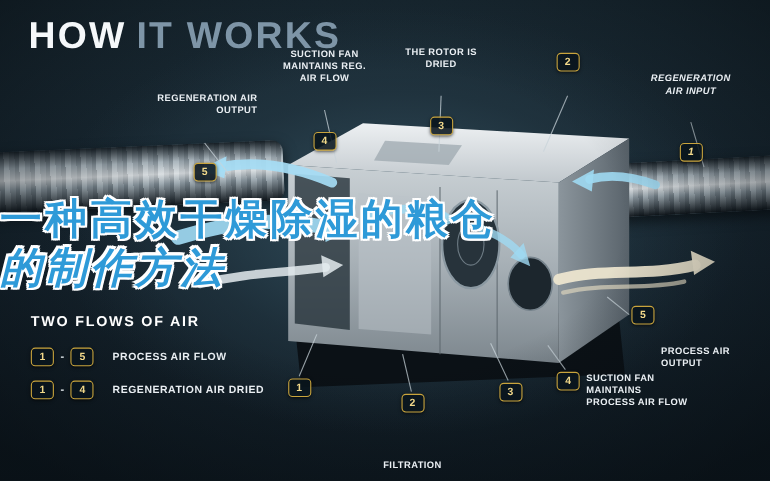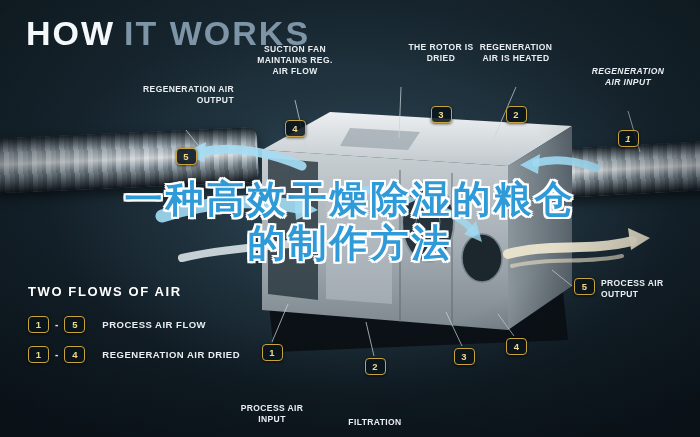--- a/index.html
+++ b/index.html
@@ -37,28 +37,28 @@
     display:flex; align-items:center; justify-content:center; flex:0 0 auto;
     box-shadow:0 1px 3px rgba(0,0,0,.65);
   }
   .col .badge { margin-top:6px; }
   .col.bfirst .badge { margin-top:0; margin-bottom:6px; }
   .legend-heading { position:absolute; left:28px; top:284px; z-index:6; font-size:13px; font-weight:bold; color:#ffffff; letter-spacing:1.6px; }
   .legend-row { position:absolute; display:flex; align-items:center; gap:5px; z-index:6; }
   .legend-row .dash { color:#dfe6ea; font-size:10px; font-weight:bold; margin:0 1px; }
   .legend-row .llabel { font-size:9.5px; font-weight:bold; color:#e9eef2; letter-spacing:.5px; margin-left:12px; }
   .zh-line {
-    position:absolute; left:0; width:100%; text-align:center; z-index:8;
+    position:absolute; left:0; width:100%; z-index:8;
     font-size:38px; font-weight:bold; color:#2e9ad8; letter-spacing:3px;
     text-shadow:
       -2px -2px 0 #fff, 2px -2px 0 #fff, -2px 2px 0 #fff, 2px 2px 0 #fff,
       -2px 0 0 #fff, 2px 0 0 #fff, 0 -2px 0 #fff, 0 2px 0 #fff;
   }
   #zh1 { top:174px; }
-  #zh2 { top:218px; }
+  #zh2 { top:218px;font-style:italic; }
 </style>
 </head>
 <body>
 
 <div class="stage">
 
   <div class="duct duct-left"></div>
   <div class="duct duct-right"></div>
 
   <svg class="art" width="700" height="437" viewBox="0 0 700 437">
@@ -135,52 +135,51 @@
   </div>
 
   <div class="callout col" style="left:138px; top:84px; width:96px;text-align:right;">
     <div class="clabel">REGENERATION AIR OUTPUT</div>
     <div class="badge">5</div>
   </div>
   <div class="callout col" style="left:252px; top:44px; width:86px;">
     <div class="clabel">SUCTION FAN MAINTAINS REG. AIR FLOW</div>
     <div class="badge">4</div>
   </div>
-  <div class="callout col" style="left:366px; top:42px; width:70px;margin-left:40px;">
+  <div class="callout col" style="left:366px; top:42px; width:70px;">
     <div class="clabel">THE ROTOR IS DRIED</div>
     <div class="badge">3</div>
   </div>
   <div class="callout col" style="left:476px; top:42px; width:80px;">
-    <div class="clabel">REGENERATION AIR IS HEATED</div>
     <div class="badge">2</div>
   </div>
   <div class="callout col" style="left:586px; top:66px; width:84px;font-style:italic;">
     <div class="clabel">REGENERATION AIR INPUT</div>
     <div class="badge">1</div>
   </div>
 
   <div class="callout row" style="left:574px; top:278px;">
     <div class="badge">5</div>
-    <div class="clabel" style="width:72px;">PROCESS AIR OUTPUT</div>
+    <div class="clabel" style="width:72px;margin-top:36px;">PROCESS AIR OUTPUT</div>
   </div>
 
   <div class="callout row" style="left:506px; top:338px;">
     <div class="badge">4</div>
+    <div class="clabel" style="width:96px;">SUCTION FAN MAINTAINS PROCESS AIR FLOW</div>
   </div>
 
   <div class="callout col bfirst" style="left:408px; top:348px; width:112px;">
     <div class="badge">3</div>
   </div>
   <div class="callout col bfirst" style="left:340px; top:358px; width:70px;">
     <div class="badge">2</div>
     <div class="clabel">FILTRATION</div>
   </div>
   <div class="callout col bfirst" style="left:232px; top:344px; width:80px;">
     <div class="badge">1</div>
-    <div class="clabel">PROCESS AIR INPUT</div>
   </div>
 
   <div class="legend-heading">TWO FLOWS OF AIR</div>
   <div class="legend-row" style="left:28px; top:316px;">
     <div class="badge">1</div>
     <span class="dash">-</span>
     <div class="badge">5</div>
     <span class="llabel">PROCESS AIR FLOW</span>
   </div>
   <div class="legend-row" style="left:28px; top:346px;">

